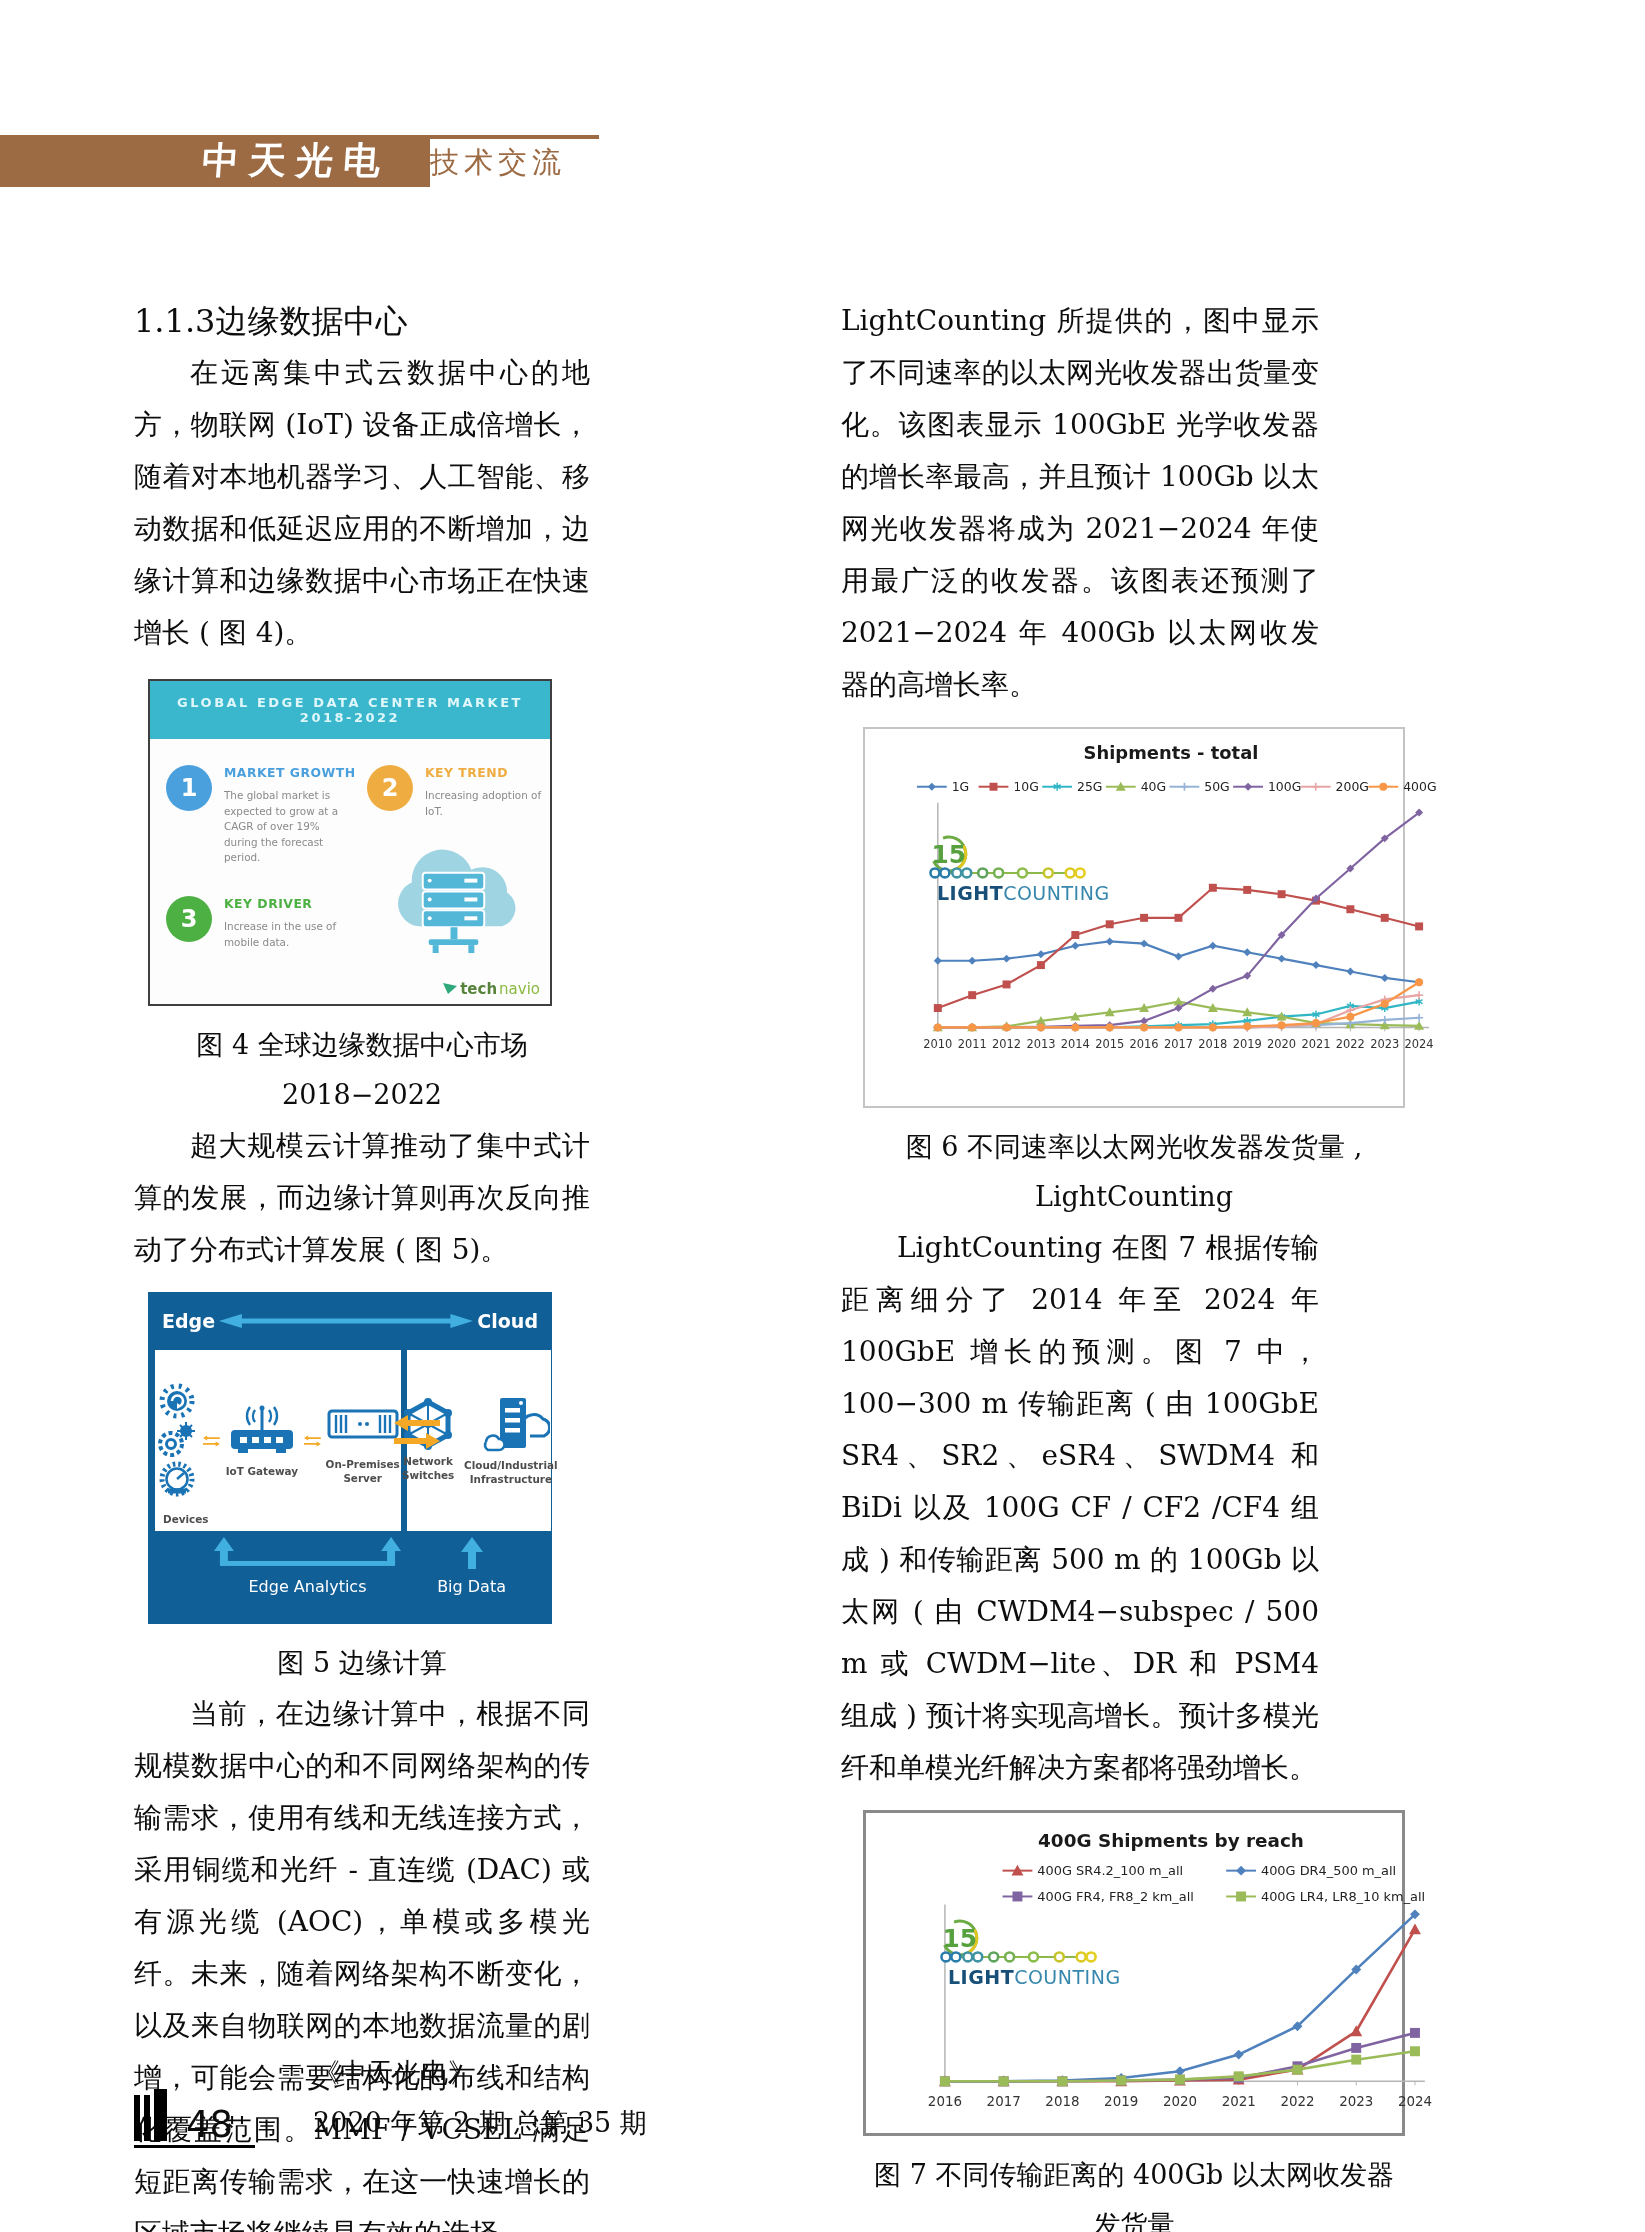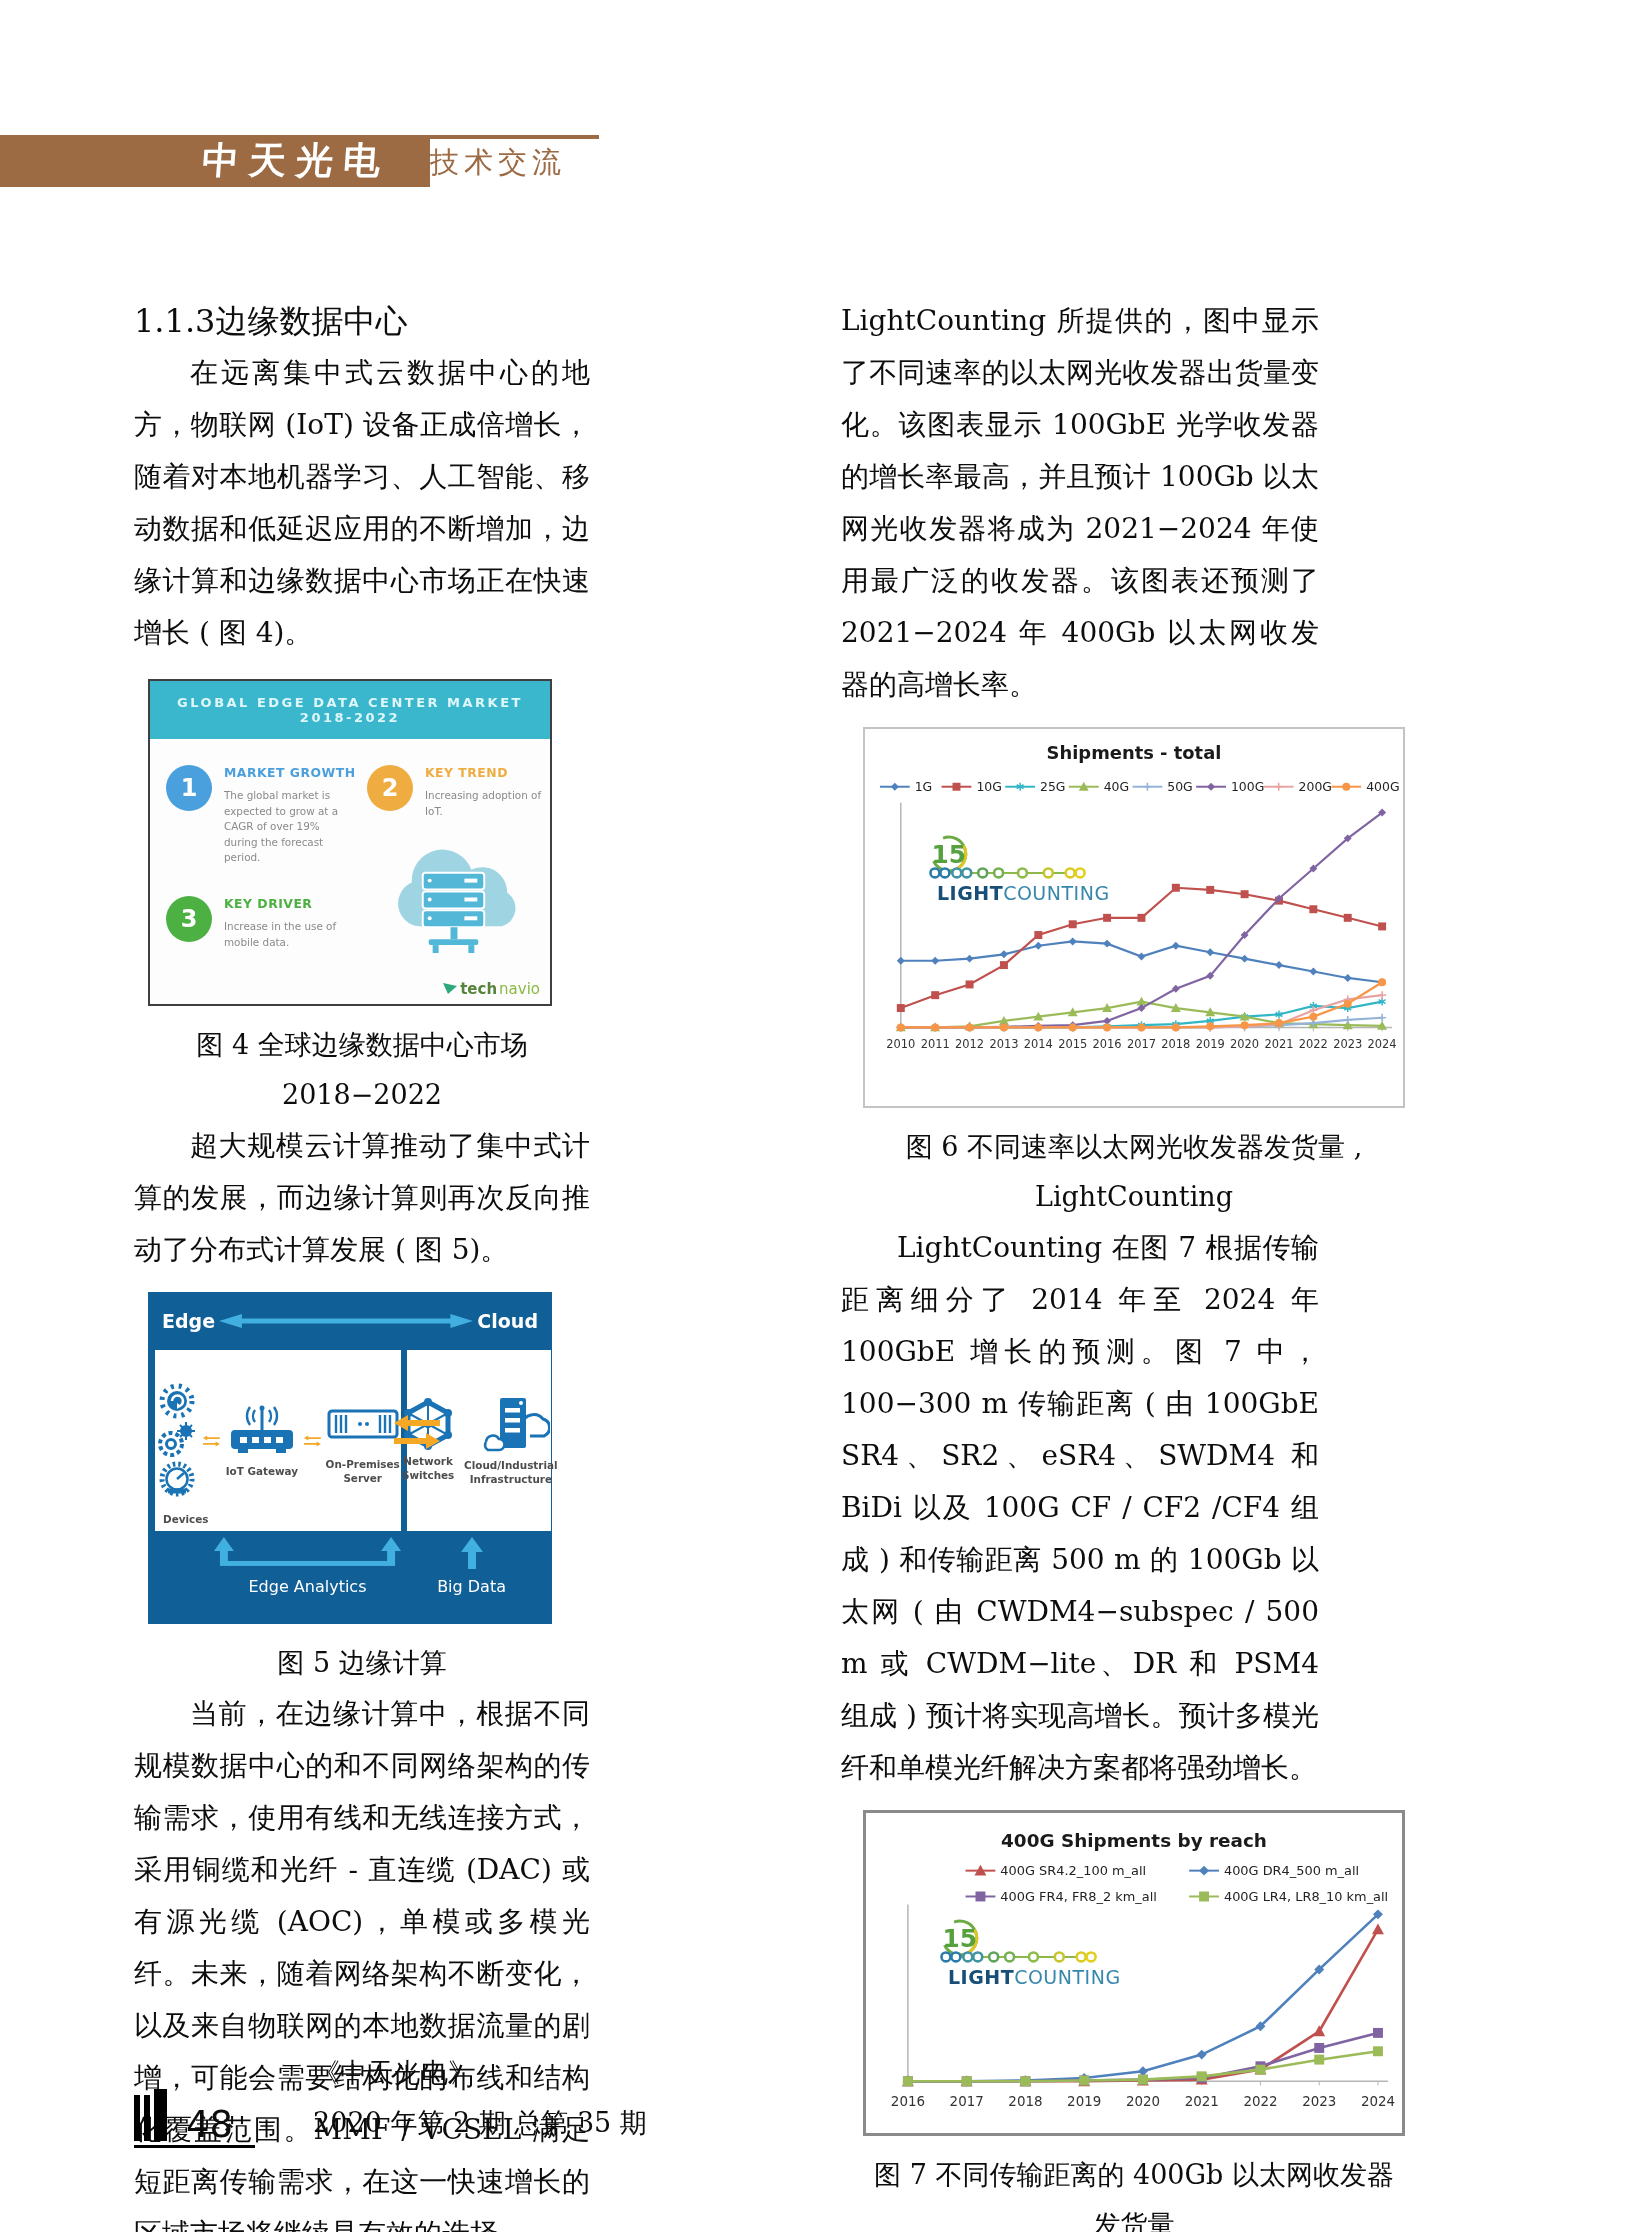--- a/index.html
+++ b/index.html
@@ -47,21 +47,21 @@
   .f5node{display:flex;flex-direction:column;align-items:center;}
   .f5nlab{font-size:10.4px;color:#4d4d4d;text-align:center;line-height:1.3;margin-top:5px;font-weight:bold;}
   .f5devcol{display:flex;flex-direction:column;align-items:center;gap:2px;}
   .f5devname{font-size:10.4px;color:#4d4d4d;font-weight:bold;position:absolute;left:8px;bottom:6px;}
   .f5bot{position:relative;height:94px;}
   .f5ea{position:absolute;left:60px;top:6px;text-align:center;}
   .f5bd{position:absolute;right:46px;top:6px;text-align:center;}
   .f5botlab{color:#fff;font-size:16px;margin-top:2px;}
   .xarr{position:absolute;left:61%;top:62px;z-index:3;}
   
-  .figchart{position:relative;background:#fff;margin-top:16px;margin-left:22px;}
+  .figchart{position:relative;background:#fff;margin-top:16px;margin-left:22px;padding-left:37px;}
   .fig6{width:542px;height:381px;border:2px solid #c4c4c4;box-sizing:border-box;}
   .fig7{width:542px;height:326px;border:3px solid #8a8a8a;box-sizing:border-box;}
   .lc-logo{position:absolute;pointer-events:none;}
   .lc-text{font-family:"DejaVu Sans",sans-serif;font-size:19px;letter-spacing:0.5px;color:#3787ad;margin-top:-2px;margin-left:14px;}
   .lc-text b{color:#174f79;}
   
   .footer{position:absolute;left:134px;top:2048px;display:flex;align-items:flex-end;}
   .pageno{display:flex;align-items:flex-end;border-bottom:3px solid #000;padding:0 22px 2px 0;}
   .pageno .num{font-family:"DejaVu Sans",sans-serif;font-size:37px;line-height:1;margin-left:12px;}
   .journal{margin-left:58px;font-size:27px;line-height:50px;}

